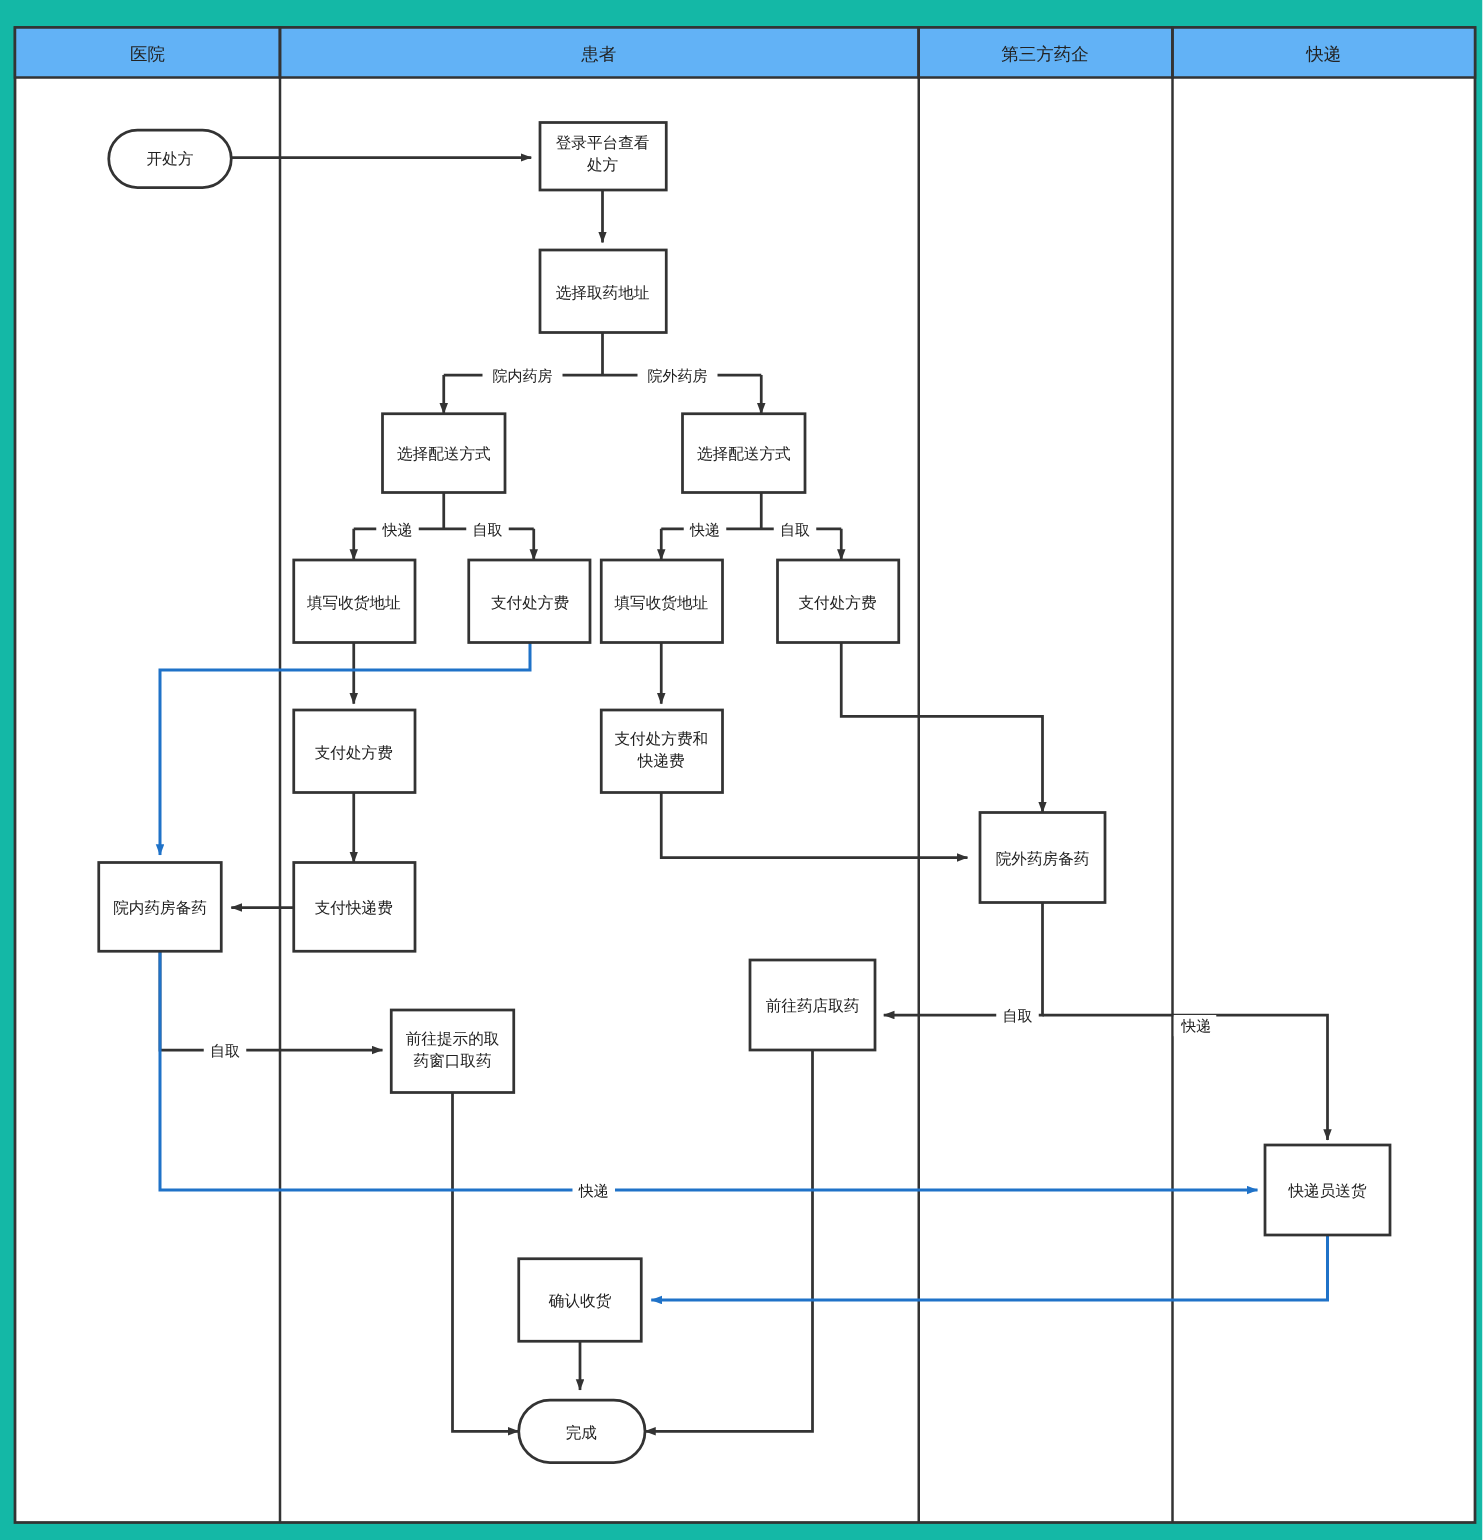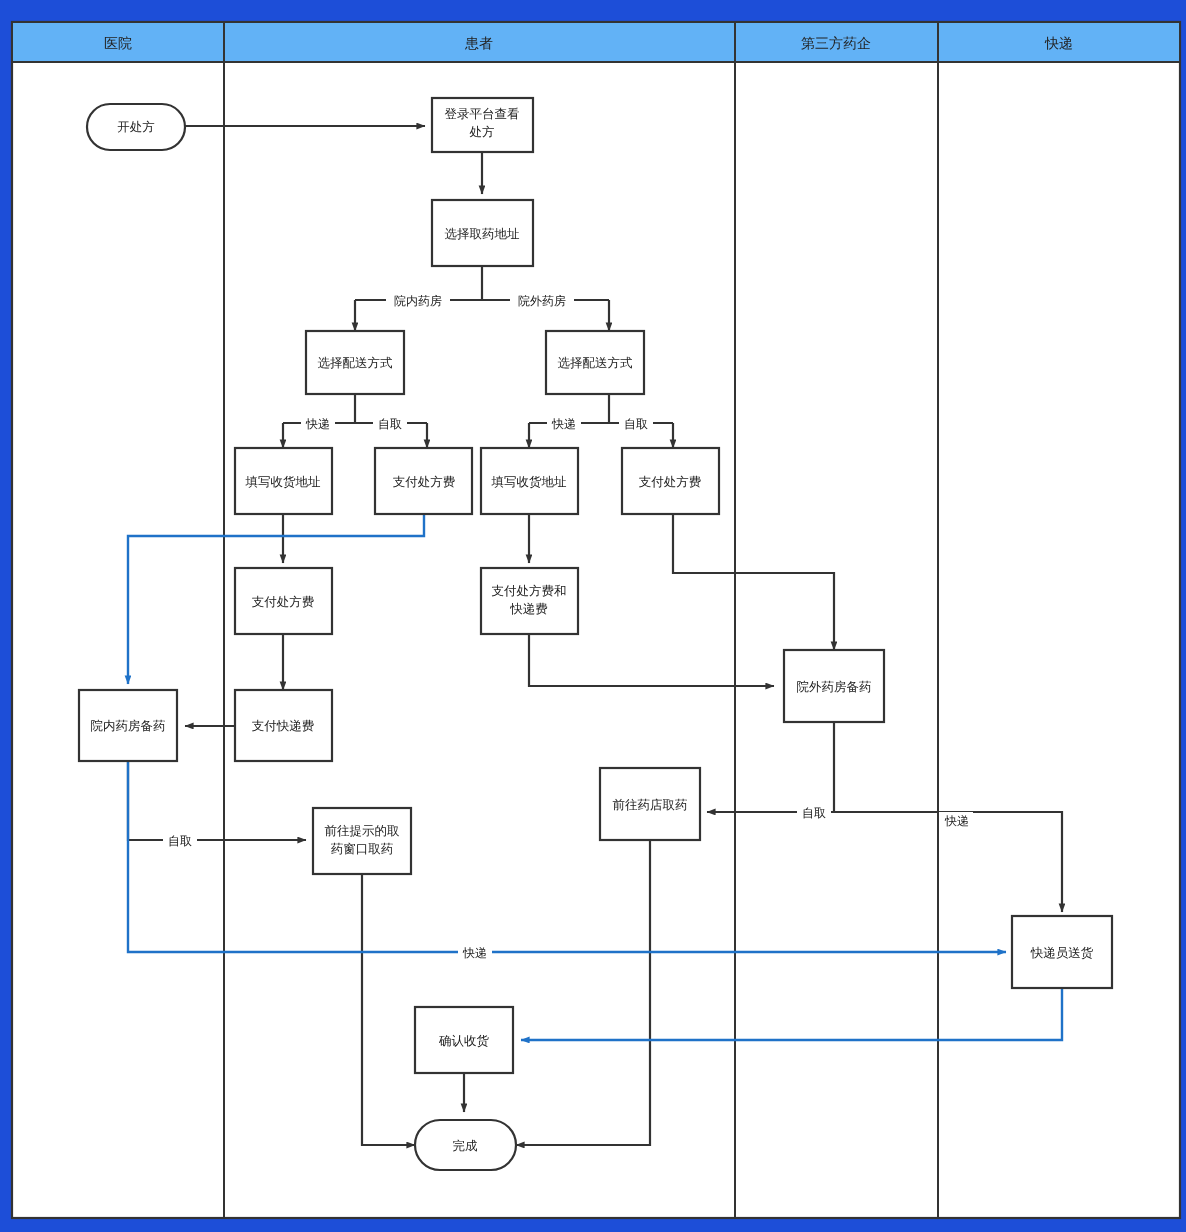--- a/index.html
+++ b/index.html
@@ -1,17 +1,17 @@
 <!DOCTYPE html>
 <html><head>
 <meta charset="utf-8">
 <style>
   html,body{margin:0;padding:0;background:#ffffff;}
   body{font-family:"Liberation Sans","DejaVu Sans",sans-serif;}
-  #stage{position:relative;width:1186px;height:1232px;overflow:hidden;background:#1d4ed8;}
+  #stage{position:relative;width:1186px;height:1232px;overflow:hidden;background:#14b8a6;}
   svg{display:block;}
   .lane-title{font-size:14px;fill:#222222;}
   .node-text{font-size:12.5px;fill:#222222;}
   .edge-label{font-size:12px;fill:#222222;}
 </style>
 </head>
 <body>
 
 <div id="stage">
 <svg width="1186" height="1232" viewBox="0 0 1186 1232" xmlns="http://www.w3.org/2000/svg">

